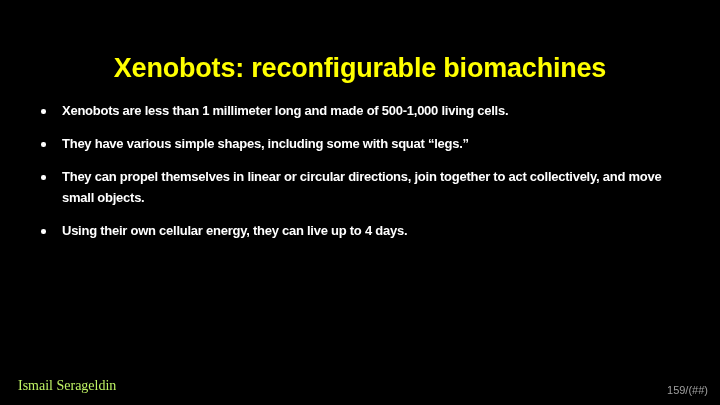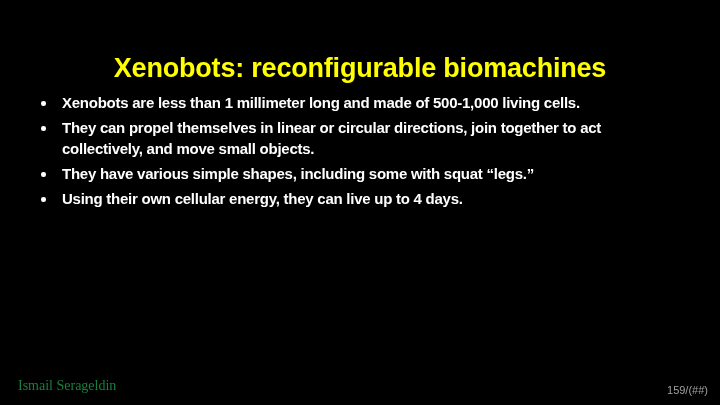--- a/index.html
+++ b/index.html
@@ -40,44 +40,44 @@
     left: 36px;
     top: 88px;
     width: 632px;
     margin: 0;
     padding: 0;
     list-style: none;
   }
   .bullet-item {
     position: relative;
     padding-left: 26px;
-    margin: 4px 0 0 0;
+    margin: 12px 0 0 0;
     color: #ffffff;
     font-family: "Liberation Sans", sans-serif;
     font-weight: bold;
-    font-size: 15px;
+    font-size: 13px;
     line-height: 21px;
     letter-spacing: -0.25px;
     text-align: left;
   }
   .bullet-item::before {
     content: "";
     position: absolute;
     left: 5px;
     top: 9px;
     width: 4.5px;
     height: 4.5px;
     border-radius: 50%;
     background: #ffffff;
   }
   .footer-author {
     position: absolute;
     left: 18px;
     top: 377px;
-    color: #15803d;
+    color: #bef264;
     font-family: "Liberation Serif", serif;
     font-weight: normal;
     font-size: 14px;
     line-height: 17px;
   }
   .footer-pageno {
     position: absolute;
     right: 12px;
     top: 384px;
     color: #a0a0a0;
@@ -93,24 +93,24 @@
 
 <div class="slide">
 
   <div class="slide-title">Xenobots: reconfigurable biomachines</div>
 
   <ul class="body-list">
     <li class="bullet-item">
       <span>Xenobots are less than 1 millimeter long and made of 500-1,000 living cells.</span>
     </li>
     <li class="bullet-item">
-      <span>They can propel themselves in linear or circular directions, join together to act collectively, and move small objects.</span>
+      <span>They have various simple shapes, including some with squat “legs.”</span>
     </li>
     <li class="bullet-item">
-      <span>They have various simple shapes, including some with squat “legs.”</span>
+      <span>They can propel themselves in linear or circular directions, join together to act collectively, and move small objects.</span>
     </li>
     <li class="bullet-item">
       <span>Using their own cellular energy, they can live up to 4 days.</span>
     </li>
   </ul>
 
   <div class="footer-author">Ismail Serageldin</div>
 
   <div class="footer-pageno">159/(##)</div>
 

